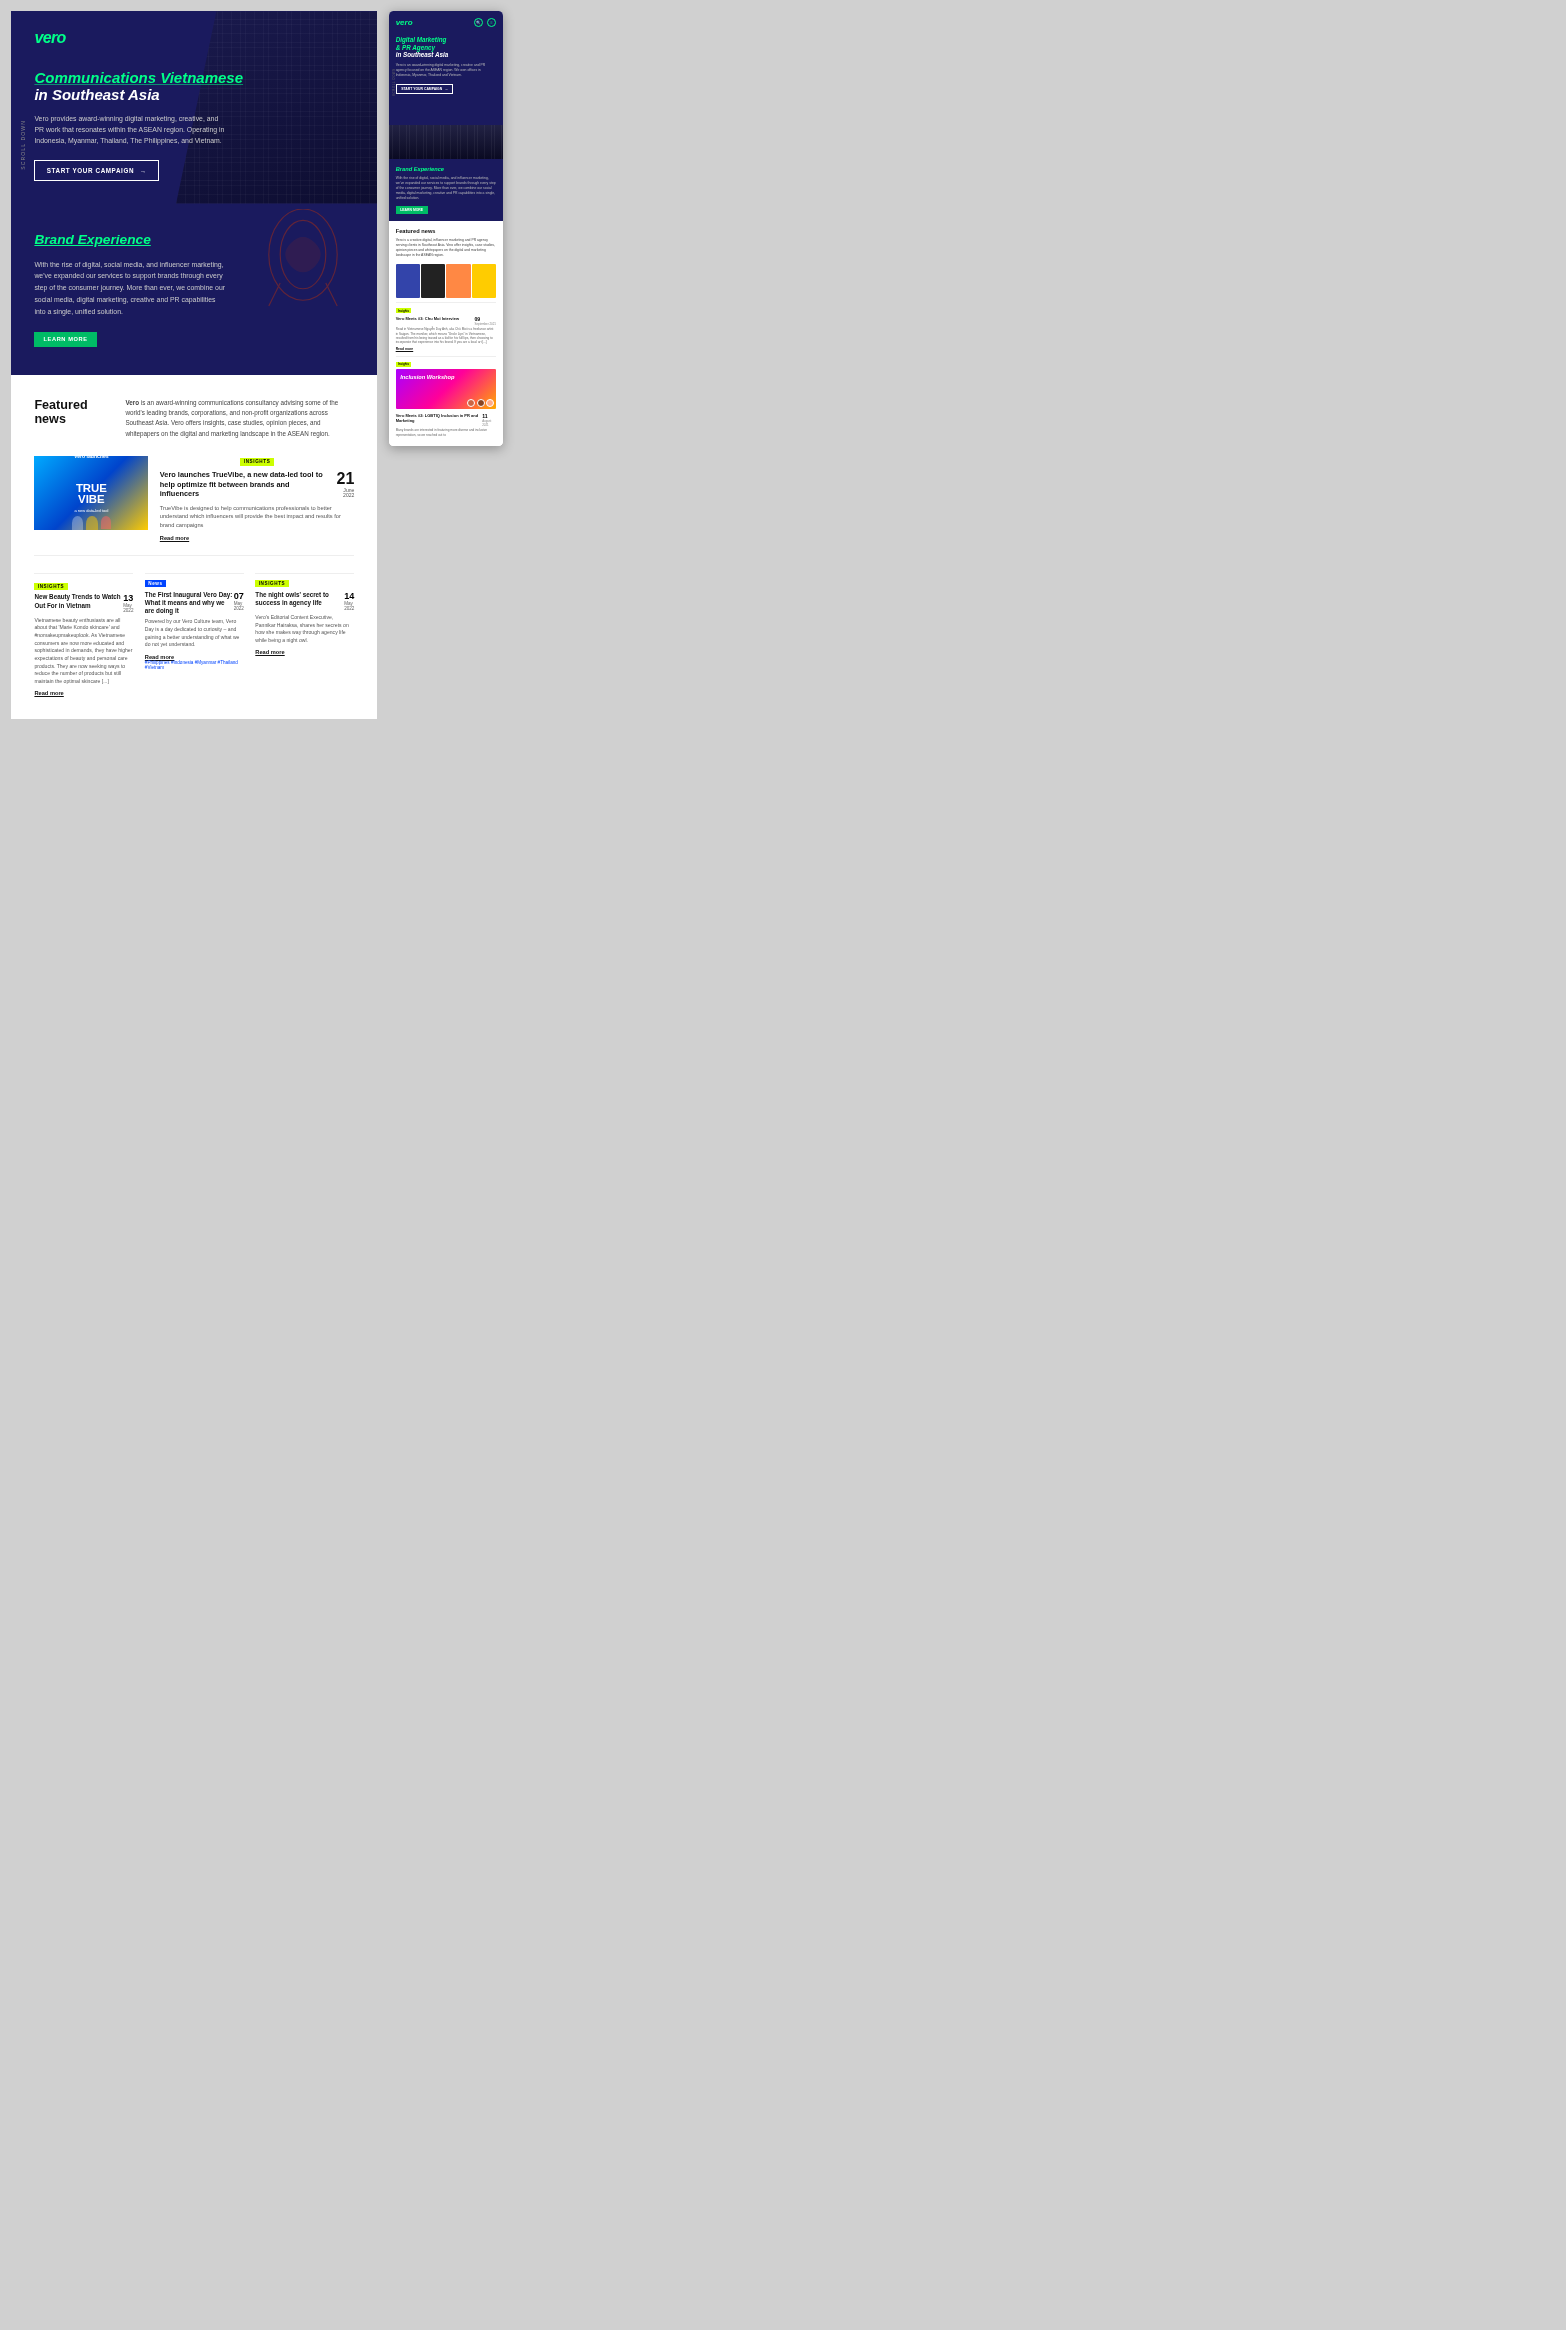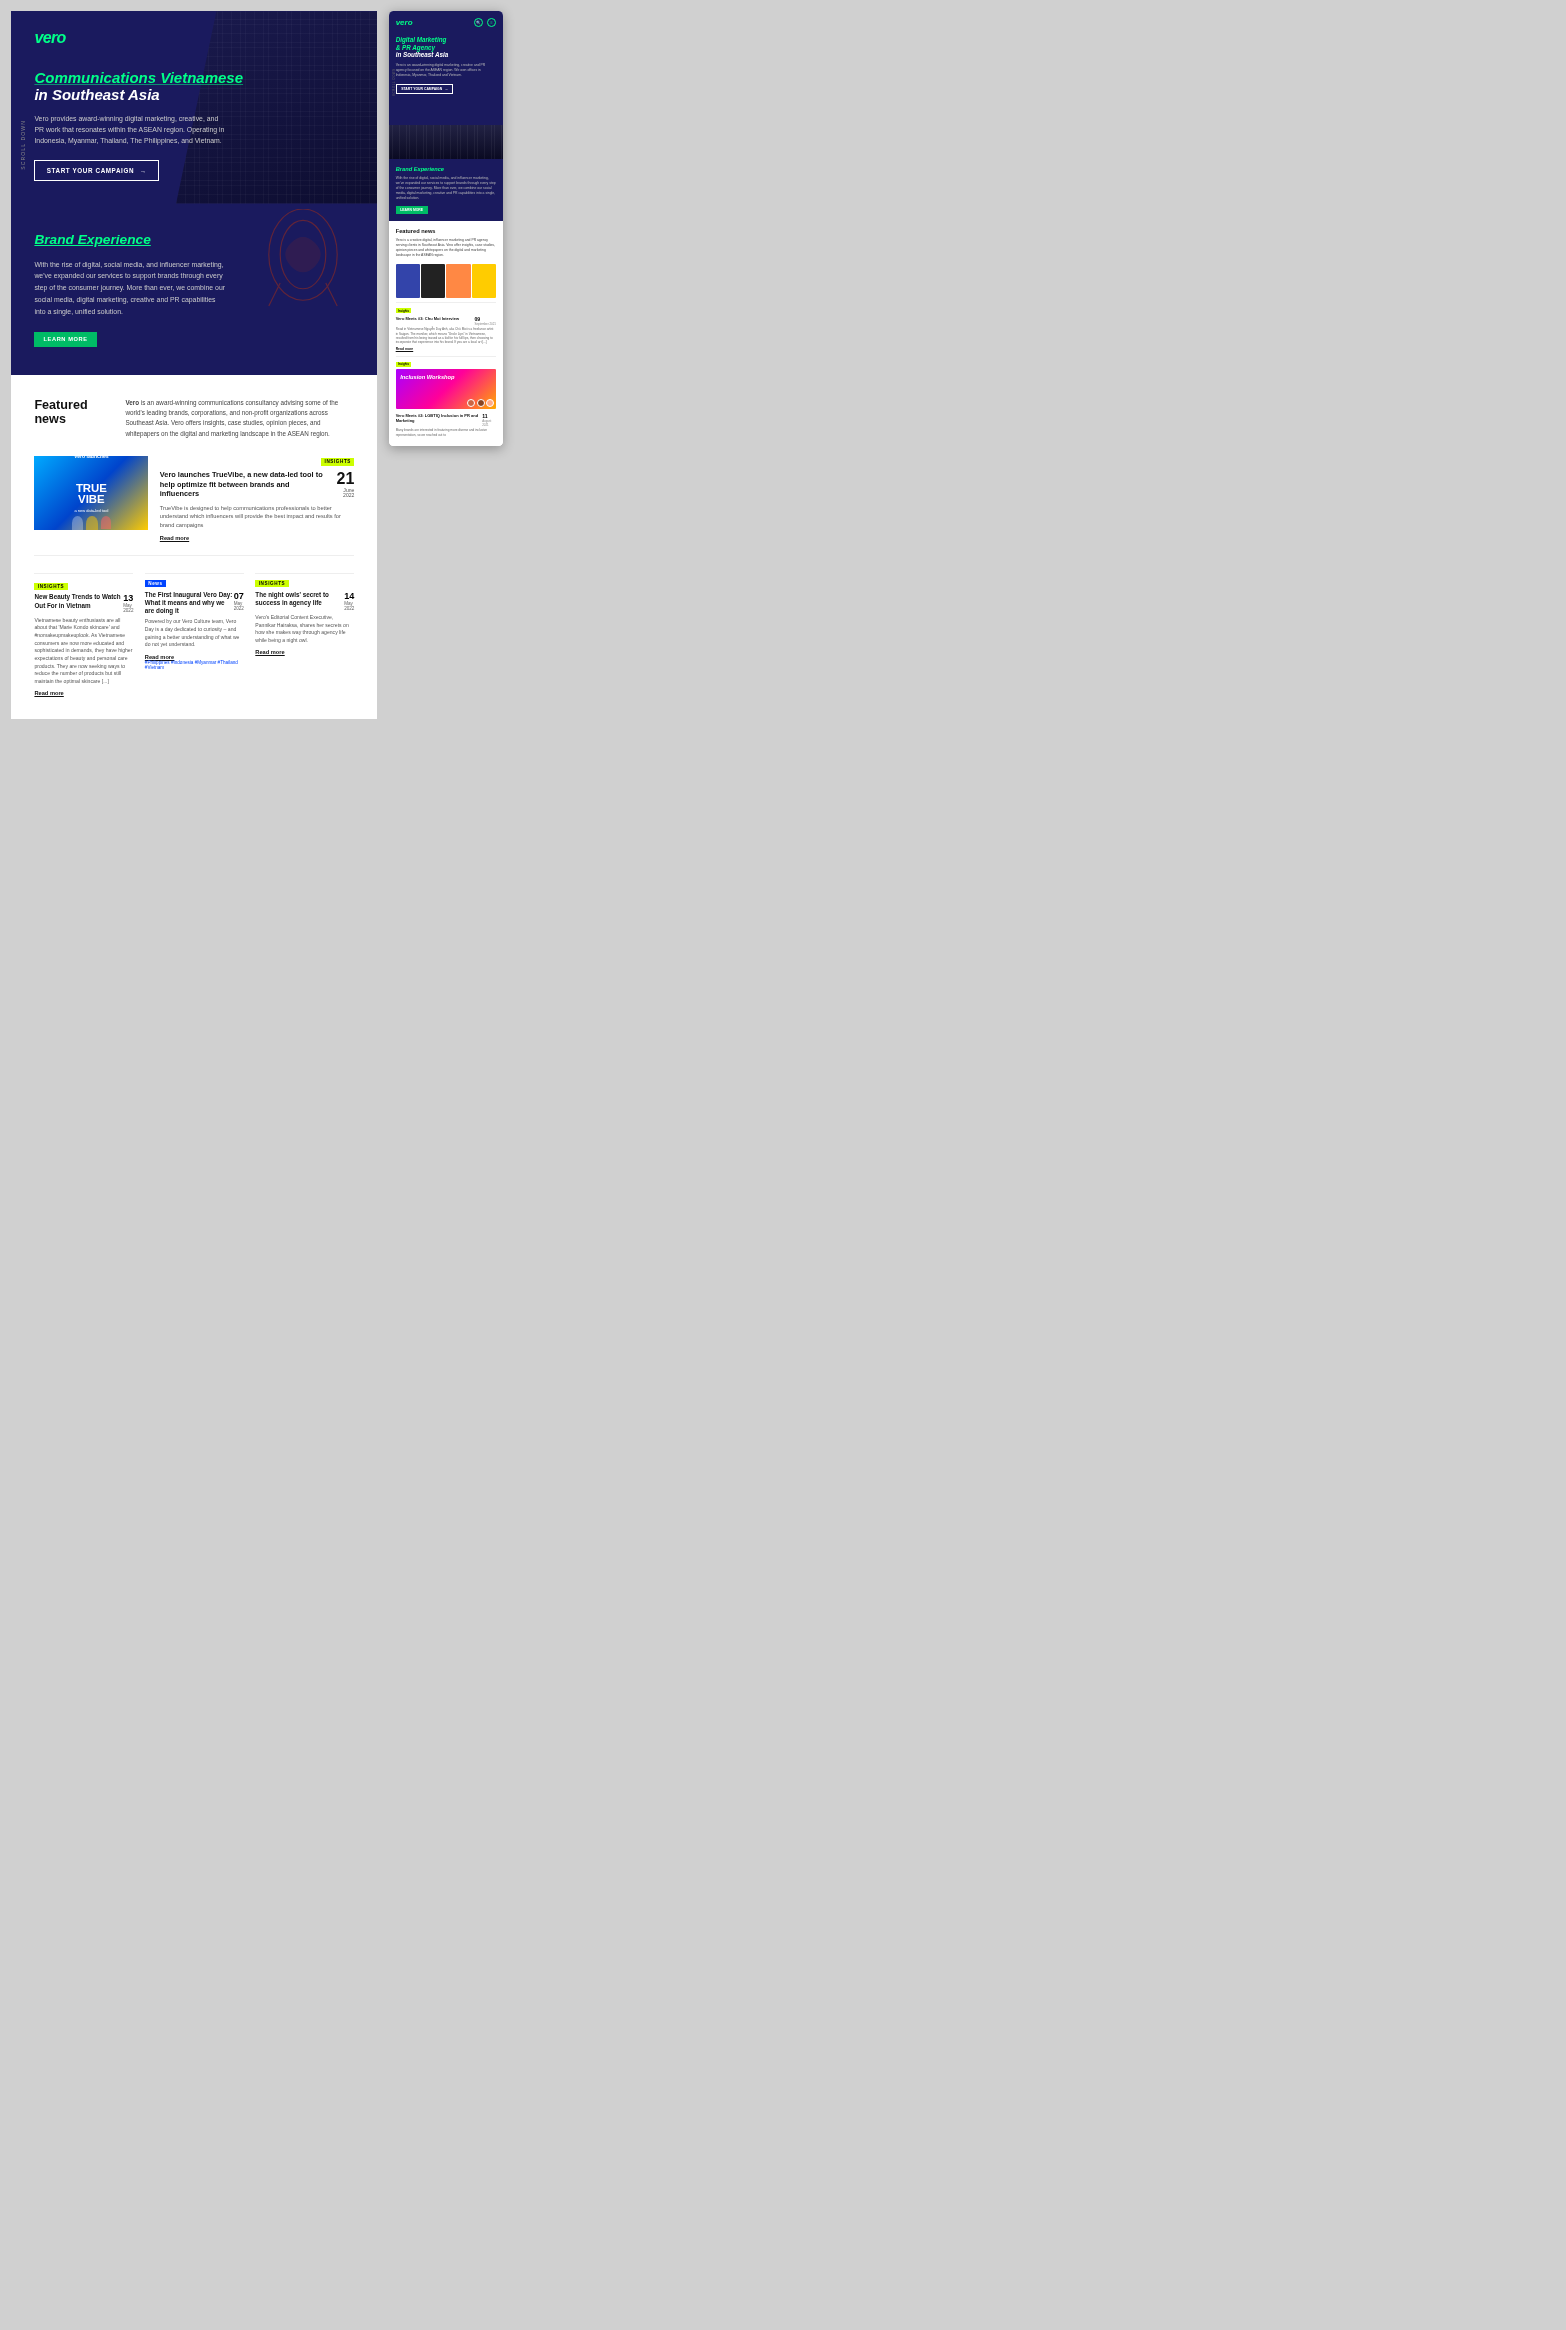--- a/index.html
+++ b/index.html
@@ -237,21 +237,21 @@
       font-size: 4.6px;
       font-weight: 700;
       padding: 1.1px 3.4px;
       letter-spacing: 0.6px;
     }
     .article-content {
       flex: 1;
     }
     .article-header {
       display: flex;
-      justify-content: flex-end;
+      justify-content: center;
       align-items: flex-start;
       margin-bottom: 4.6px;
     }
     .article-title {
       font-size: 7.4px;
       font-weight: 900;
       color: #111;
       line-height: 1.3;
       flex: 1;
       margin-right: 8.6px;

